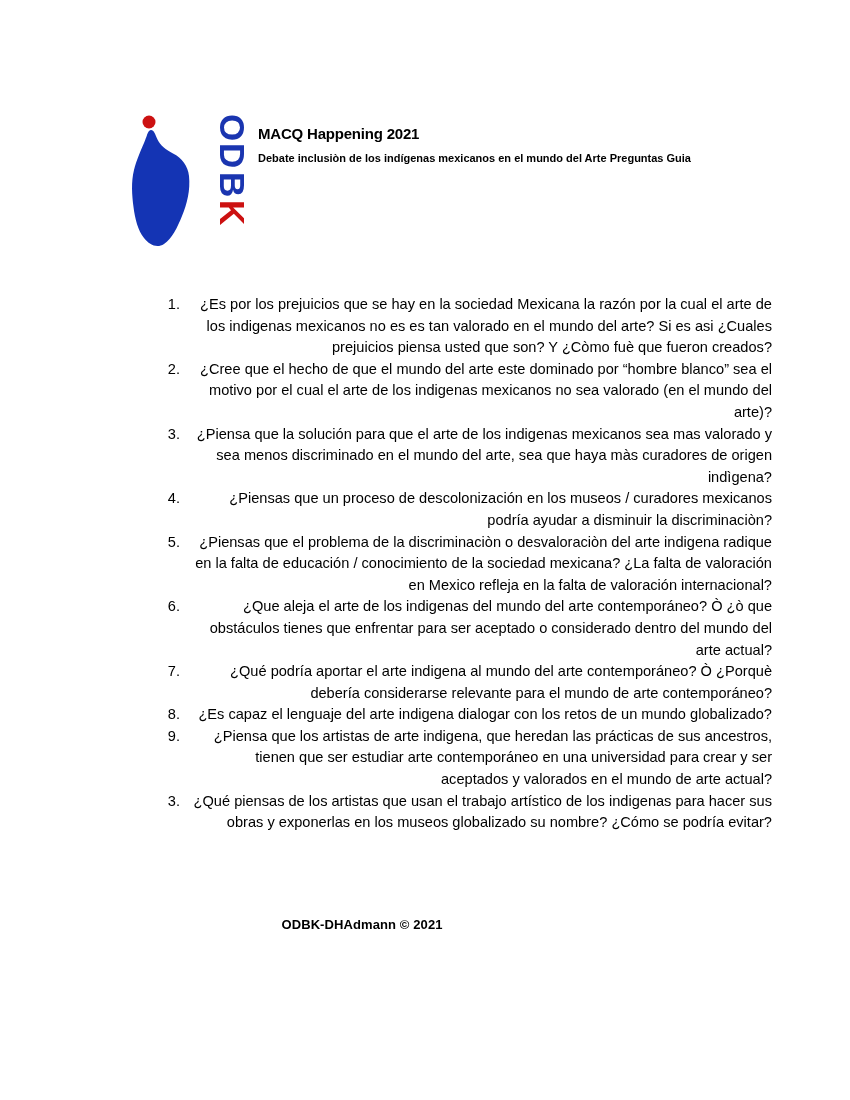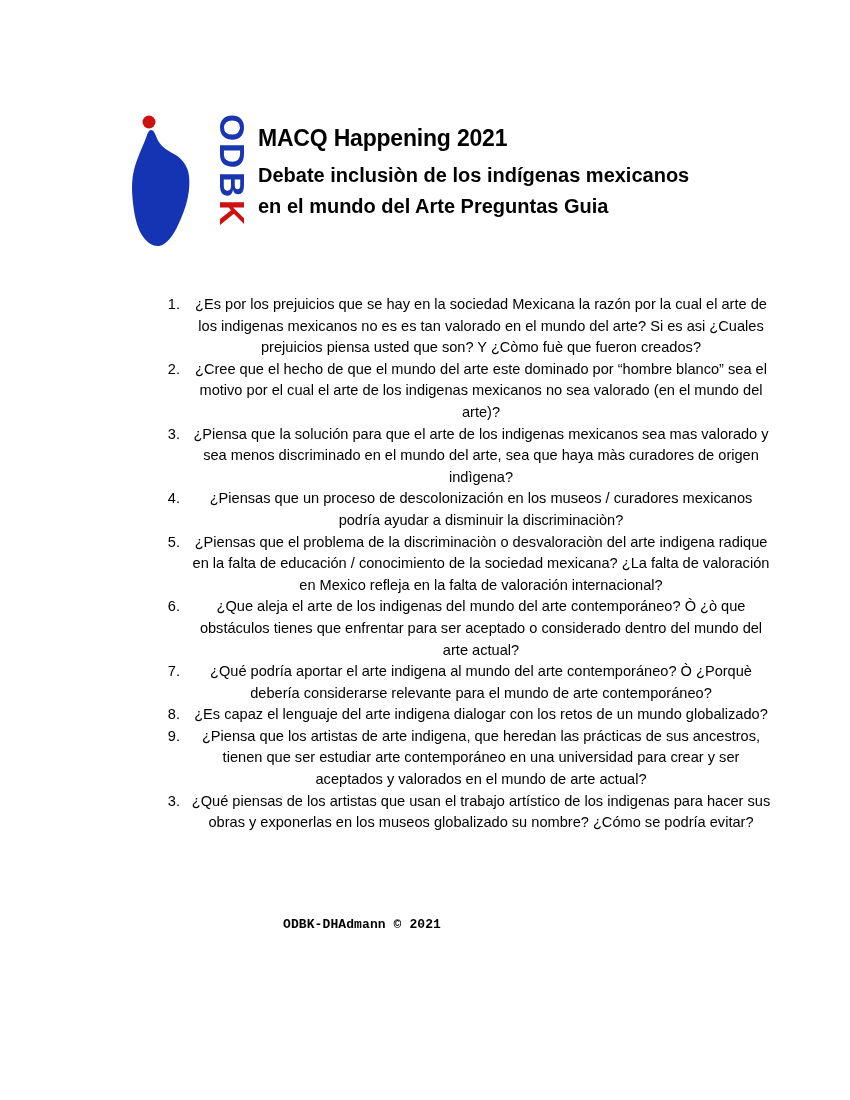--- a/index.html
+++ b/index.html
@@ -41,30 +41,30 @@
   }
 
   .logo svg { display: block; }
 
   .header-text {
     margin-left: 12px;
     padding-top: 17px;
   }
 
   .doc-title {
-    font-size: 23px;
+    font-size: 15px;
     font-weight: bold;
     line-height: 1.2;
     letter-spacing: -0.2px;
     margin: 0 0 7px 0;
     white-space: nowrap;
   }
 
   .doc-subtitle {
-    font-size: 20px;
+    font-size: 11px;
     font-weight: bold;
     line-height: 1.55;
     margin: 0;
     max-width: 450px;
   }
 
   
   .questions {
     position: absolute;
     left: 112px;
@@ -81,31 +81,30 @@
 
   .q-num {
     flex: 0 0 38px;
     text-align: right;
     padding-right: 10px;
     white-space: nowrap;
   }
 
   .q-text {
     flex: 1 1 auto;
-    text-align: center;
+    text-align: right;
   }
 
   
   .footer {
     position: absolute;
     left: 0;
     top: 915px;
     width: 700px;
     text-align: center;
-    font-family: Liberation Mono, monospace;
   }
 
   .footer-text {
     display: inline-block;
     font-size: 13px;
     font-weight: bold;
     letter-spacing: 0.1px;
     margin-left: 24px;
   }
 </style>

